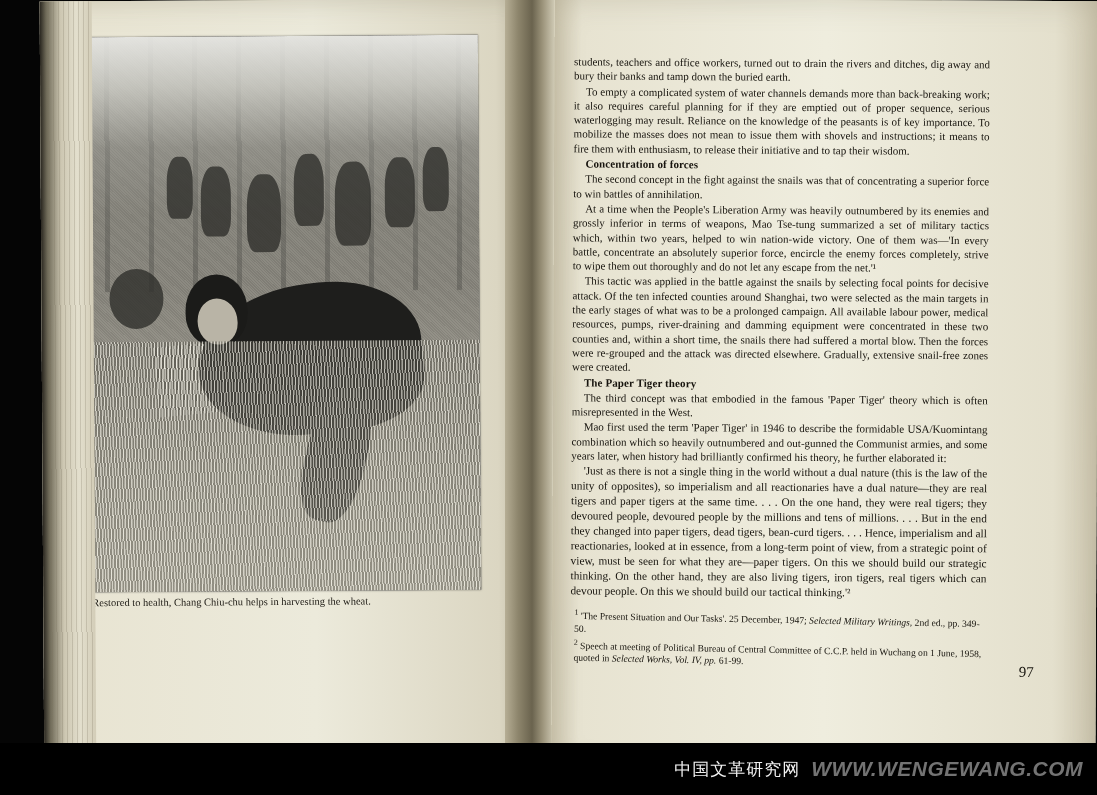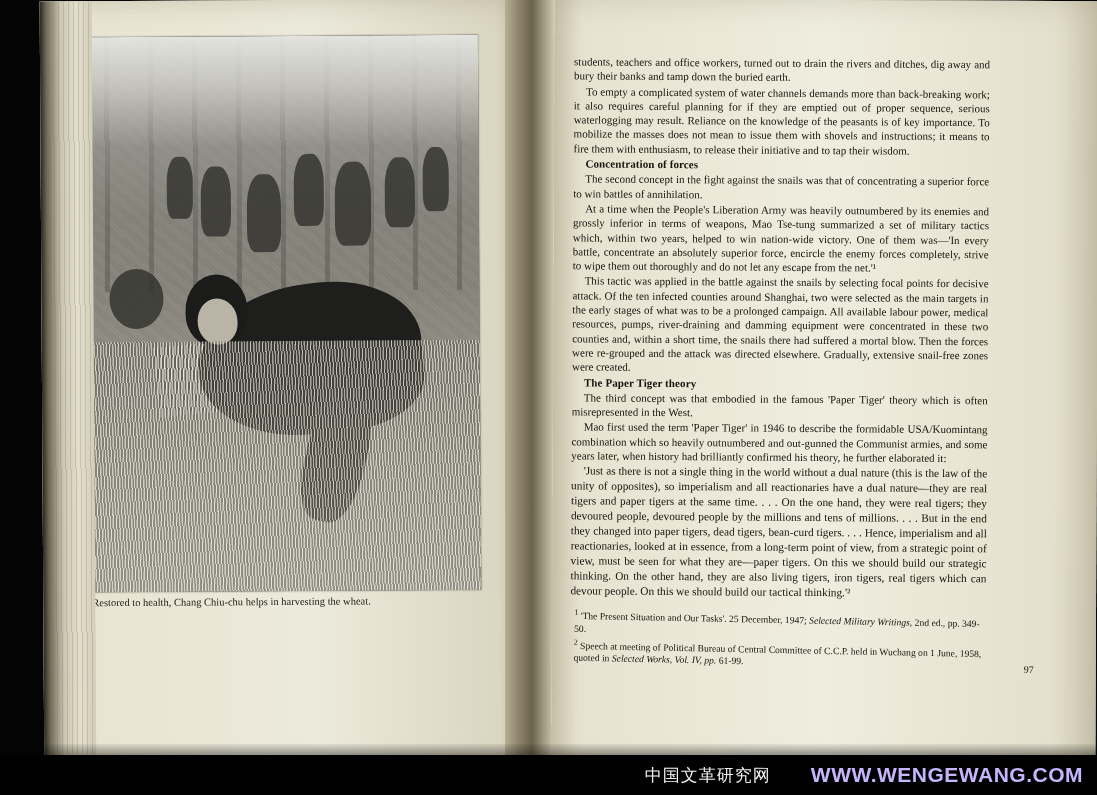--- a/index.html
+++ b/index.html
@@ -243,51 +243,52 @@
   .footnotes .fn {
     margin-bottom: 2px;
     text-align: left;
   }
   .fn sup { font-size: 8px; }
   .it { font-style: italic; }
   .folio {
     position: absolute;
     right: 62px;
     top: 663px;
-    font-size: 10px;
+    font-size: 15px;
     color: #17140e;
   }
 
   
   .watermark {
     position: absolute;
     left: 0;
     bottom: 0;
     width: 1097px;
-    height: 40px;
+    height: 52px;
     background: #000;
     display: flex;
     align-items: center;
     justify-content: flex-end;
-    gap: 40px;
+    gap: 11px;
     padding-right: 14px;
     box-sizing: border-box;
   }
   .wm-cn {
     color: #f2f2f2;
     font-size: 17px;
     font-family: "DejaVu Sans", sans-serif;
     letter-spacing: 1px;
   }
   .wm-url {
-    color: #c4b5fd;
+    color: #737373;
     font-size: 21px;
     font-weight: bold;
     font-family: "Liberation Sans", sans-serif;
     letter-spacing: 0.5px;
+    font-style: italic;
   }
 
   
   .bg-bottom {
     position: absolute;
     left: 0; top: 744px;
     width: 1097px; height: 30px;
     background: linear-gradient(to bottom, rgba(0,0,0,0.05), rgba(0,0,0,0.95));
   }
 </style>

